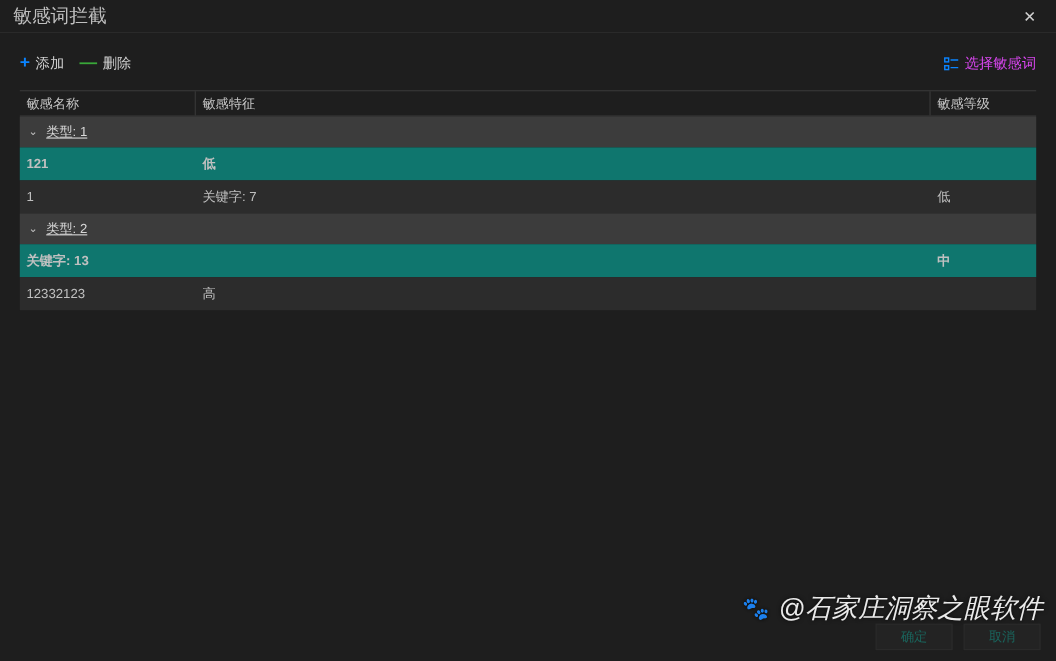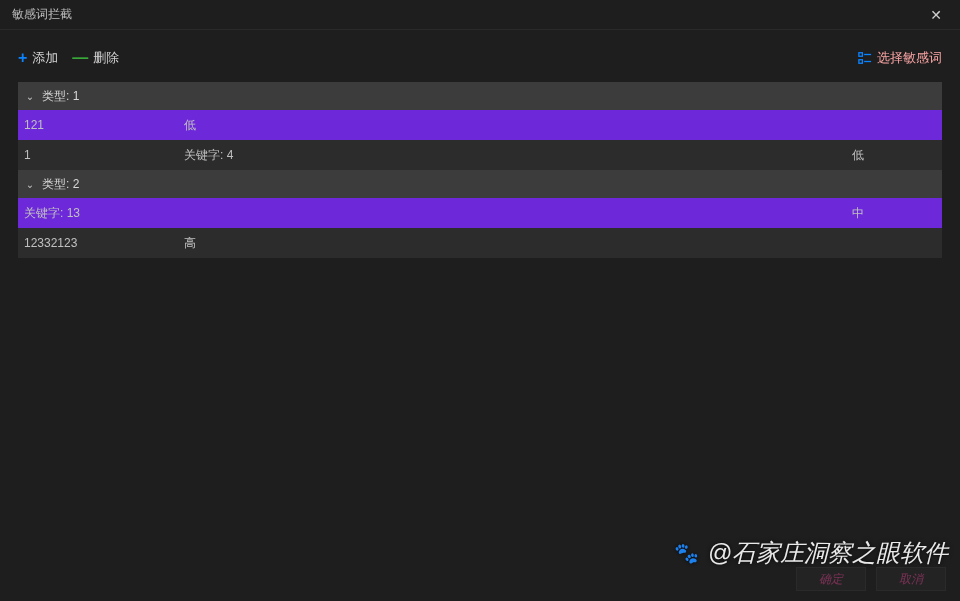--- a/index.html
+++ b/index.html
@@ -7,75 +7,75 @@
       width: 960px; height: 601px;
       background: #1e1e1e; color: #c8c8c8;
       font-family: "Microsoft YaHei", Arial, sans-serif;
       font-size: 12px; overflow: hidden; position: relative;
     }
     .titlebar {
       height: 30px; display: flex; align-items: center;
       justify-content: space-between; padding: 0 12px;
       background: #1e1e1e; border-bottom: 1px solid #2a2a2a;
     }
-    .titlebar-title { color: #bfbfbf; font-size: 12px; }
+    .titlebar-title { color: #bfbfbf; font-size: 17px; }
     .close-btn {
       width: 24px; height: 24px; display: flex; align-items: center;
       justify-content: center; cursor: pointer; color: #d0d0d0; font-size: 14px;
     }
     .toolbar {
       height: 40px; display: flex; align-items: center;
       justify-content: space-between; padding: 0 18px; margin-top: 8px;
     }
     .toolbar-left { display: flex; align-items: center; gap: 14px; }
     .add-btn, .del-btn, .select-btn {
       display: flex; align-items: center; gap: 5px; cursor: pointer;
       color: #d0d0d0; font-size: 13px;
     }
     .add-icon { color: #0a84ff; font-size: 16px; font-weight: bold; line-height: 1; }
     .del-icon { color: #39a839; font-size: 16px; font-weight: bold; line-height: 1; }
     .select-icon {
       width: 14px; height: 14px; display: inline-block;
     }
     .select-icon svg { stroke: #0a84ff; }
-    .select-btn span:last-child { color: #fca5a5; }
+    .select-btn span:last-child { color: #d946ef; }
     .table-wrap { margin: 4px 18px 0 18px; }
     .header-row {
       display: flex; height: 24px; background: #1e1e1e;
       border-top: 1px solid #3a3a3a; border-bottom: 1px solid #3a3a3a;
     }
     .col { display: flex; align-items: center; padding: 0 6px; }
     .col-name { width: 160px; border-right: 1px solid #3a3a3a; }
     .col-feature { flex: 1; border-right: 1px solid #3a3a3a; }
     .col-level { width: 96px; }
     .group-row {
       display: flex; align-items: center; height: 28px;
       background: #3c3c3c; padding: 0 6px; cursor: pointer;
     }
     .chev {
       display: inline-block; width: 12px; text-align: center;
       margin-right: 6px; font-size: 10px; color: #c0c0c0;
     }
-    .group-label { color: #d8d8d8; }
+    .group-label { color: #d8d8d8; text-decoration: underline; }
     .data-row { display: flex; height: 30px; }
-    .data-row.dark { background: #6d28d9; }
+    .data-row.dark { background: #0f766e; font-weight: bold; }
     .data-row.light { background: #2c2c2c; }
     .cell { display: flex; align-items: center; padding: 0 6px; color: #c0c0c0; }
     .cell-name { width: 160px; }
     .cell-feature { flex: 1; }
     .cell-level { width: 96px; }
     .footer {
       position: absolute; right: 14px; bottom: 10px;
       display: flex; gap: 10px;
     }
     .foot-btn {
       width: 70px; height: 24px; border: 1px solid #3a3a3a;
-      background: #2a2a2a; color: #ec4899; display: flex;
+      background: #2a2a2a; color: #14b8a6; display: flex;
       align-items: center; justify-content: center; font-size: 12px;
-      cursor: pointer; opacity: 0.45; font-style: italic;
+      cursor: pointer; opacity: 0.45;
     }
     .watermark {
       position: absolute; right: 12px; bottom: 32px;
       color: #eaeaea; font-size: 24px; font-style: italic;
       display: flex; align-items: center; gap: 8px;
       text-shadow: 0 0 4px rgba(0,0,0,0.8); pointer-events: none;
     }
     .paw { font-size: 20px; font-style: normal; filter: brightness(1.2); }
   </style>
 </head>
@@ -106,32 +106,37 @@
           <line x1="7" y1="4" x2="15" y2="4"></line>
         <rect x="1" y="10" width="4" height="4"></rect>
           <line x1="7" y1="12" x2="15" y2="12"></line>
       </svg>
     </span>
     <span>选择敏感词</span>
   </div>
 </div>
 
 <div class="table-wrap">
+  <div class="header-row">
+    <div class="col col-name">敏感名称</div>
+    <div class="col col-feature">敏感特征</div>
+    <div class="col col-level">敏感等级</div>
+  </div>
 
   <div class="group-row">
     <span class="chev">⌄</span>
     <span class="group-label">类型: 1</span>
   </div>
   <div class="data-row dark">
     <div class="cell cell-name">121</div>
     <div class="cell cell-level">低</div>
   </div>
   <div class="data-row light">
     <div class="cell cell-name">1</div>
-    <div class="cell cell-feature">关键字: 4</div>
+    <div class="cell cell-feature">关键字: 7</div>
     <div class="cell cell-level">低</div>
   </div>
 
   <div class="group-row">
     <span class="chev">⌄</span>
     <span class="group-label">类型: 2</span>
   </div>
   <div class="data-row dark">
     <div class="cell cell-feature">关键字: 13</div>
     <div class="cell cell-level">中</div>

